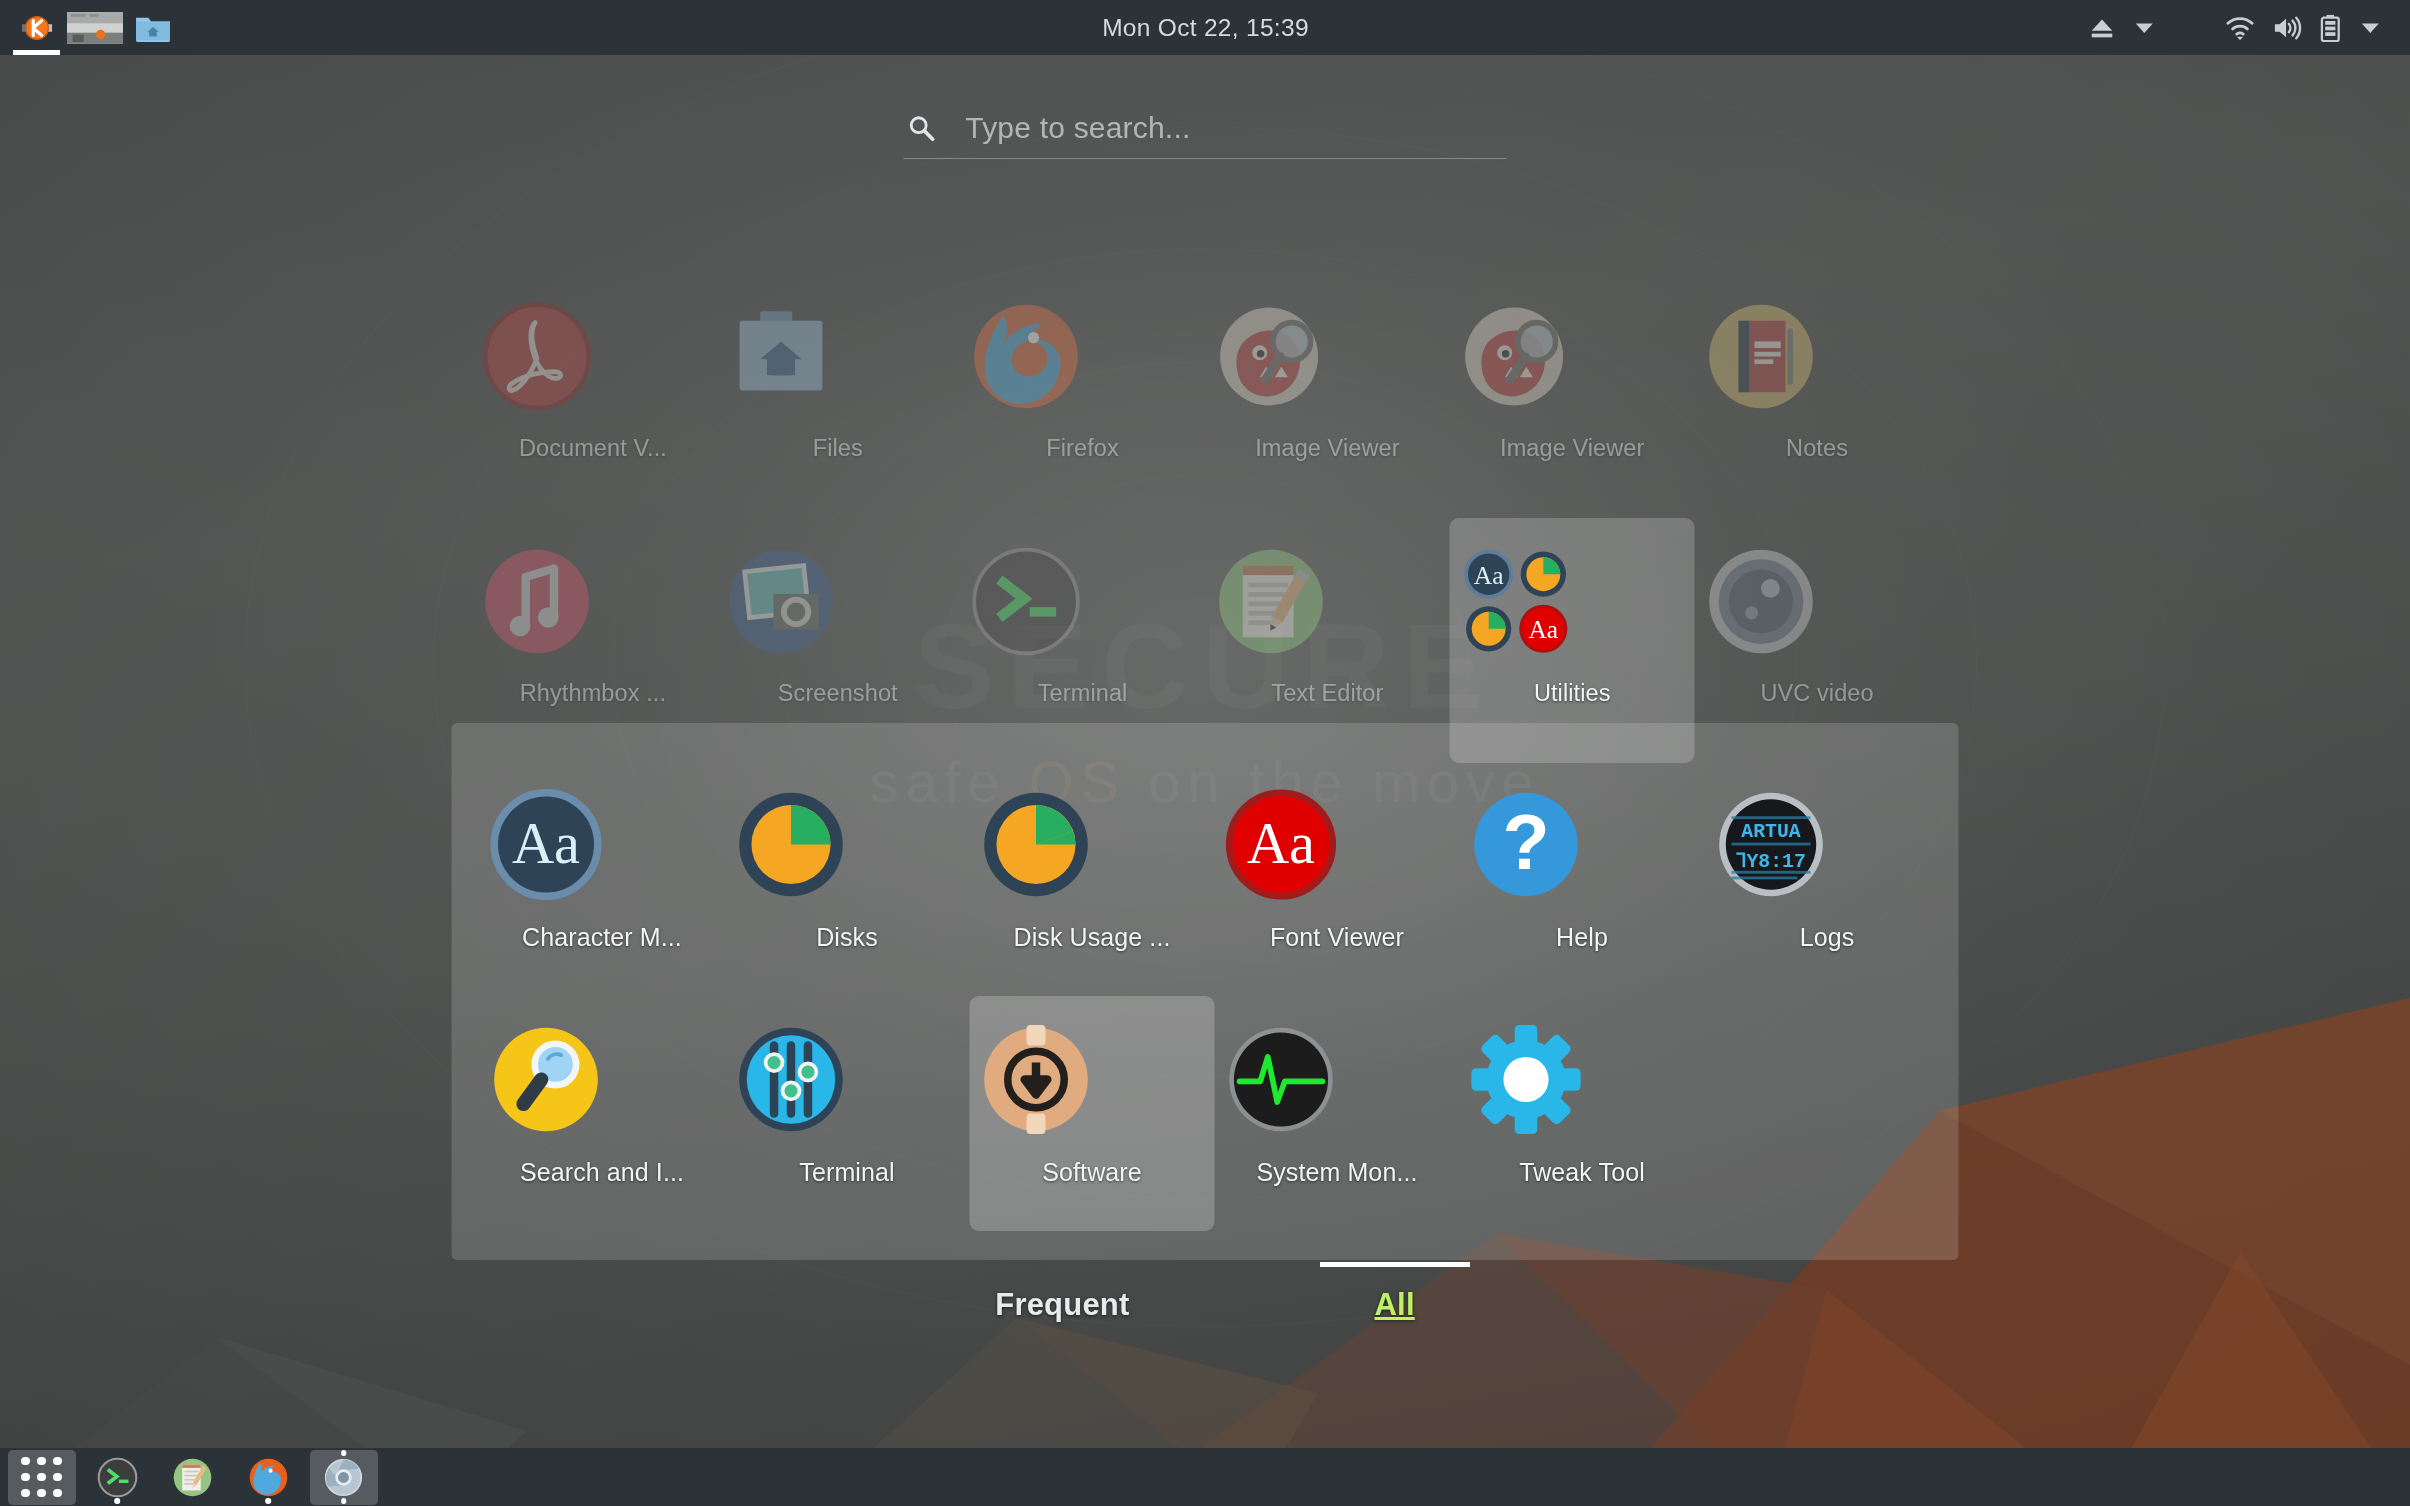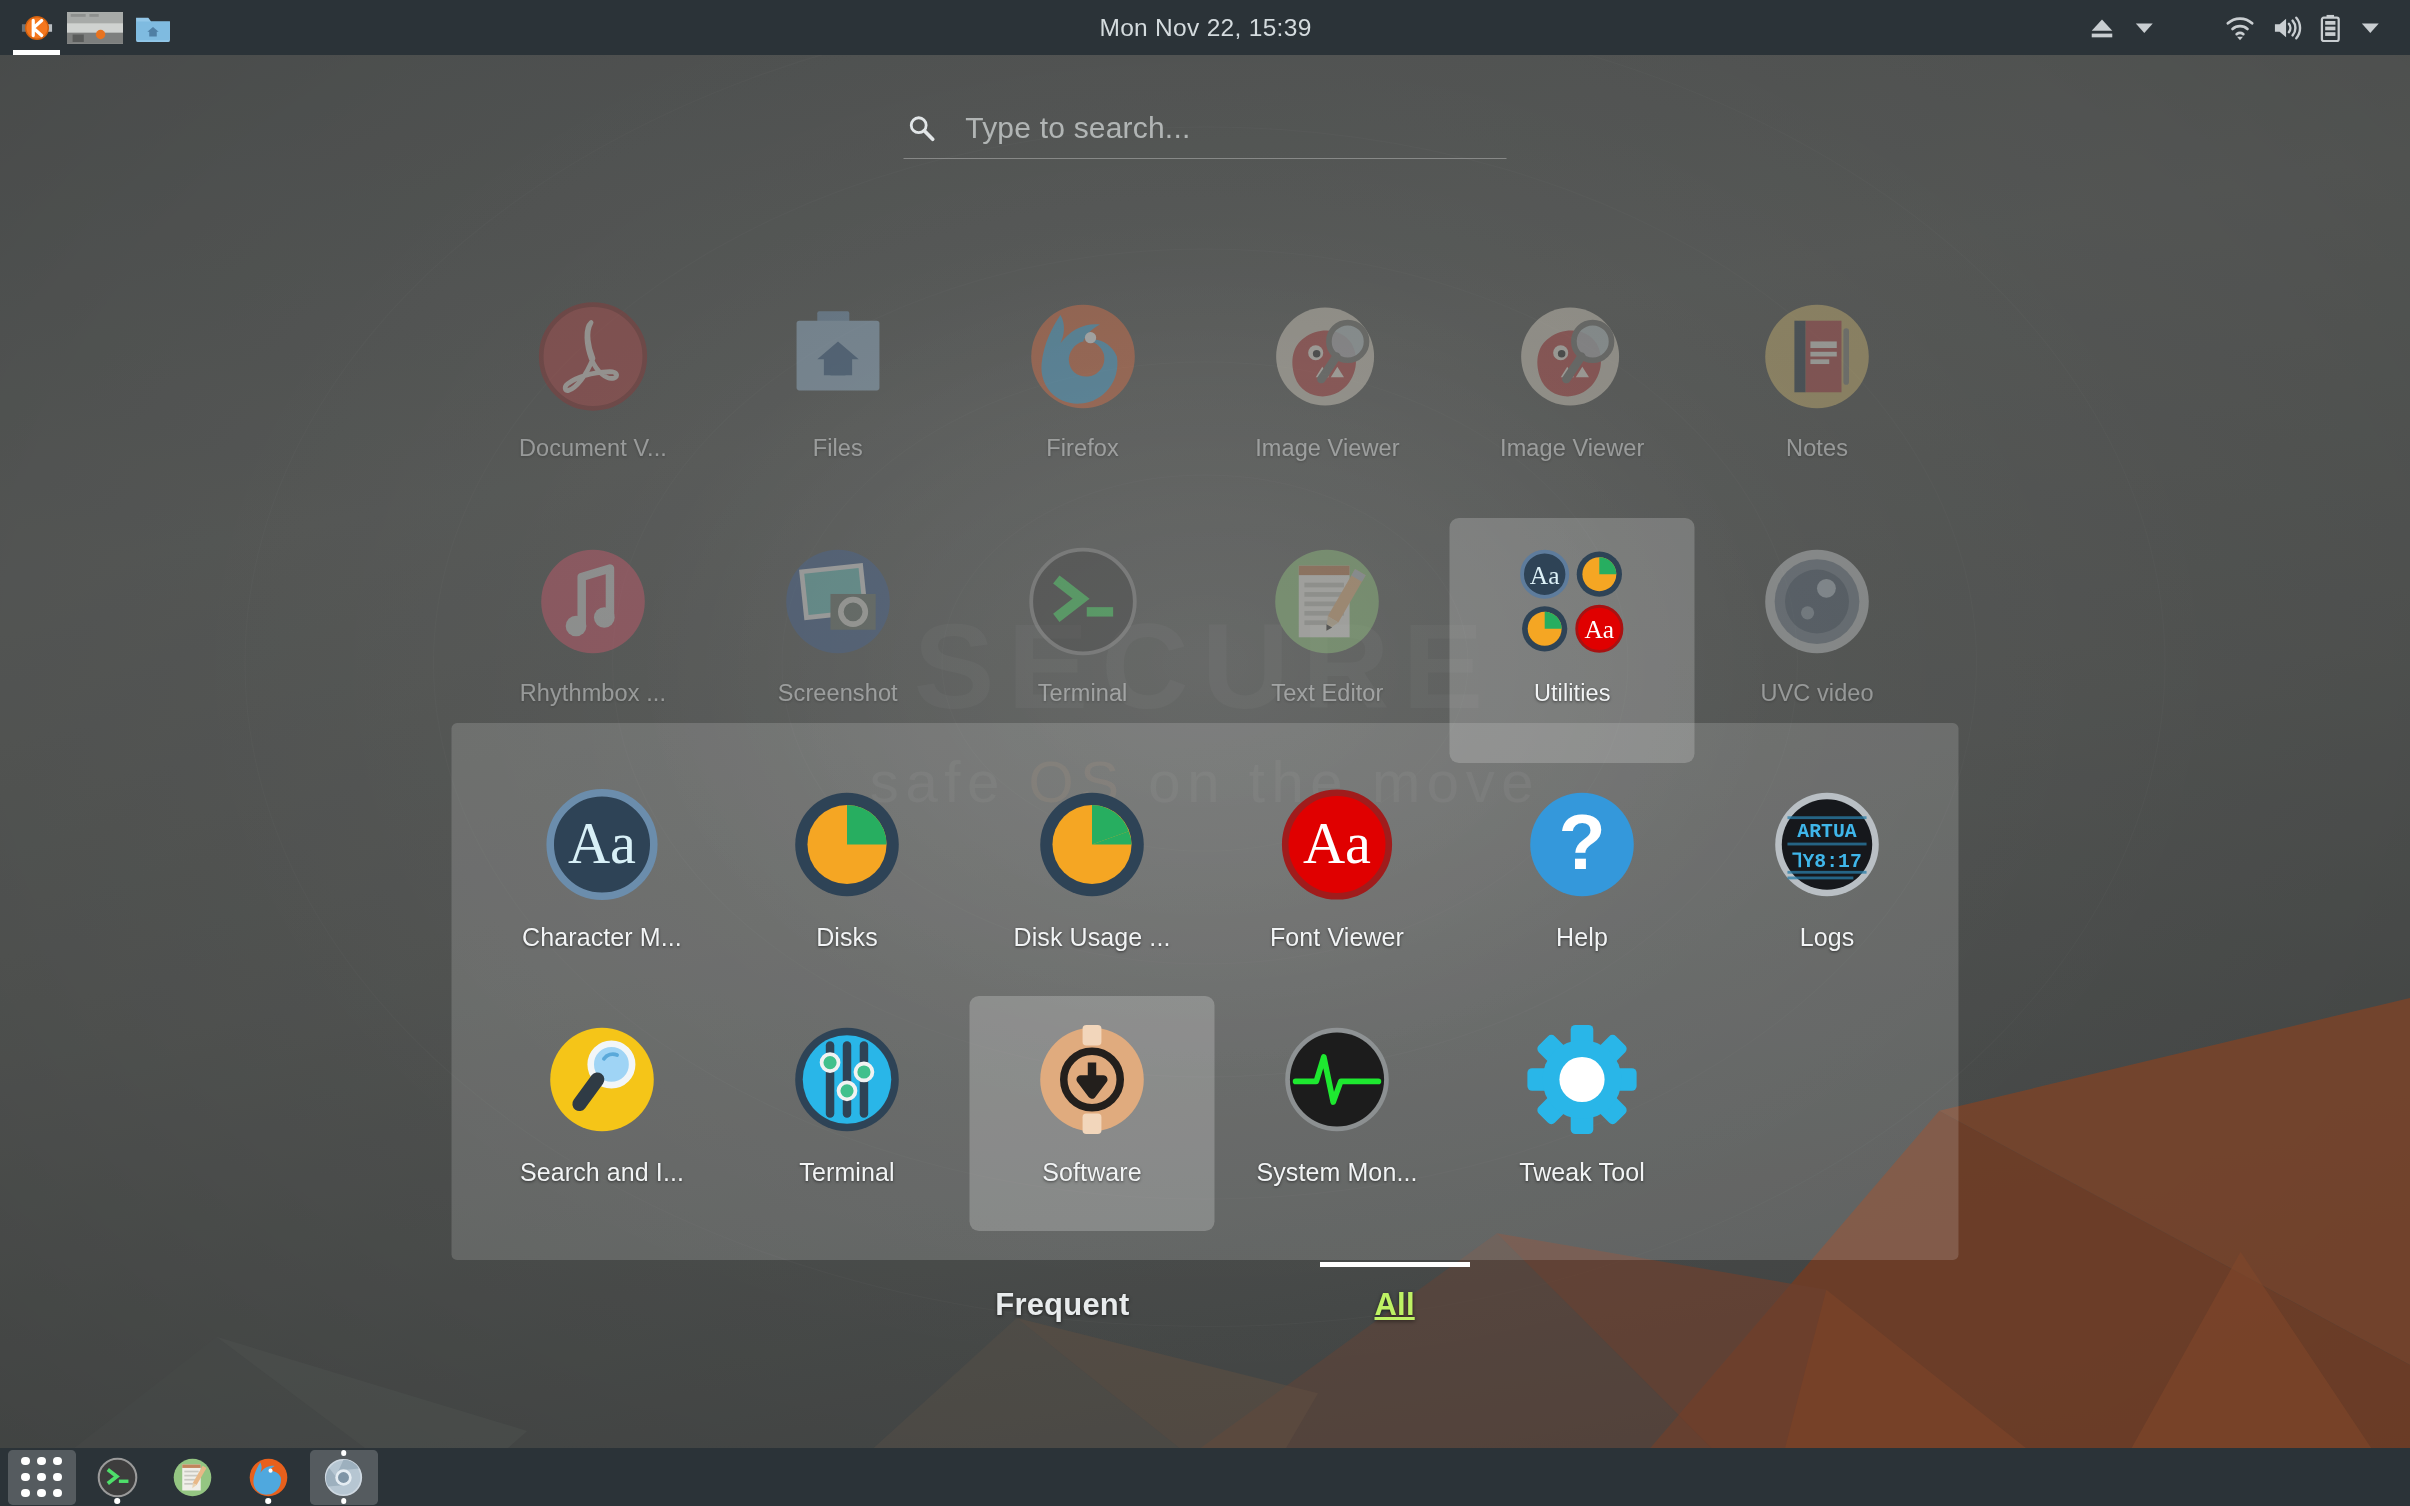--- a/index.html
+++ b/index.html
@@ -109,21 +109,21 @@
 
   
   #appgrid {
     position: absolute; left: 50%; top: 273px; transform: translateX(-50%);
     width: 1469px;
     z-index: 20;
   }
   .grid-row { display: flex; }
   .app-cell {
     width: 245px; height: 245px;
-    display: flex; flex-direction: column; align-items: center;
+    display: flex; flex-direction: column; 
     padding-top: 17px;
     border-radius: 9.4px;
     position: relative;
   }
   .app-cell.dimmed { opacity: 0.42; }
   .app-cell.folder-open {
     background: rgba(255,255,255,0.20);
     opacity: 1;
   }
   .app-icon-box {
@@ -263,21 +263,21 @@
     <div class="tb-win">
       <svg width="38" height="32" viewBox="0 0 40 34">
         <path d="M2 6 h13 l3 4 h20 v20 a2 2 0 0 1 -2 2 H4 a2 2 0 0 1 -2 -2 Z" fill="#92c7e8"></path>
         <path d="M2 10 h36 v18 a2 2 0 0 1 -2 2 H4 a2 2 0 0 1 -2 -2 Z" fill="#7fbbe0"></path>
         <path d="M20 16 l6 5 h-2 v5 h-8 v-5 h-2 z" fill="#4f7fa4"></path>
       </svg>
     </div>
   </div>
 
   <div id="tb-center">
-    <div id="clock">Mon Nov 22, 15:39</div>
+    <div id="clock">Mon Oct 22, 15:39</div>
   </div>
 
   <div id="tb-right">
     <div class="tb-item">
       <svg width="28" height="28" viewBox="0 0 30 30">
         <path d="M15 6 L26 18 H4 Z" fill="#c9ced1"></path>
         <rect x="4" y="21" width="22" height="4" fill="#c9ced1"></rect>
       </svg>
     </div>
     <div class="tb-item">

